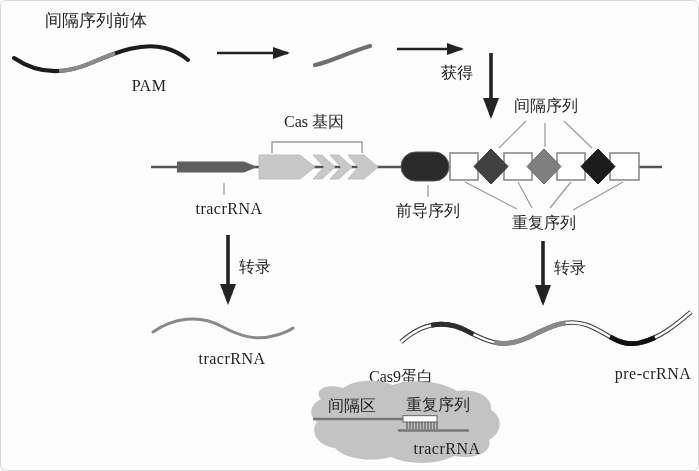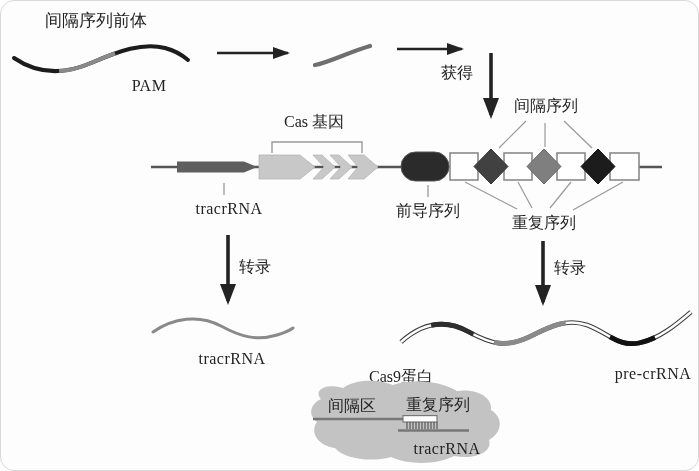--- a/index.html
+++ b/index.html
@@ -1,18 +1,18 @@
 <!DOCTYPE html>
 <html><head>
 <meta charset="utf-8">
 <style>
   html,body{margin:0;padding:0;background:#fff;}
   .canvas{
     position:relative;width:699px;height:471px;background:#fdfdfd;
-    border:1px solid #d9d9d9;border-radius:14px;box-sizing:border-box;overflow:hidden;
+    border:1px solid #d9d9d9;border-radius:6px;box-sizing:border-box;overflow:hidden;
     font-family:"Liberation Serif","DejaVu Serif",serif;
   }
   svg{display:block;}
   text{
     fill:#232323;
     font-family:"Liberation Serif","DejaVu Serif",serif;
   }
   .lbl{font-size:17px;}
   .lbl-s{font-size:16px;}
   .latin{font-size:16px;letter-spacing:0.5px;}

